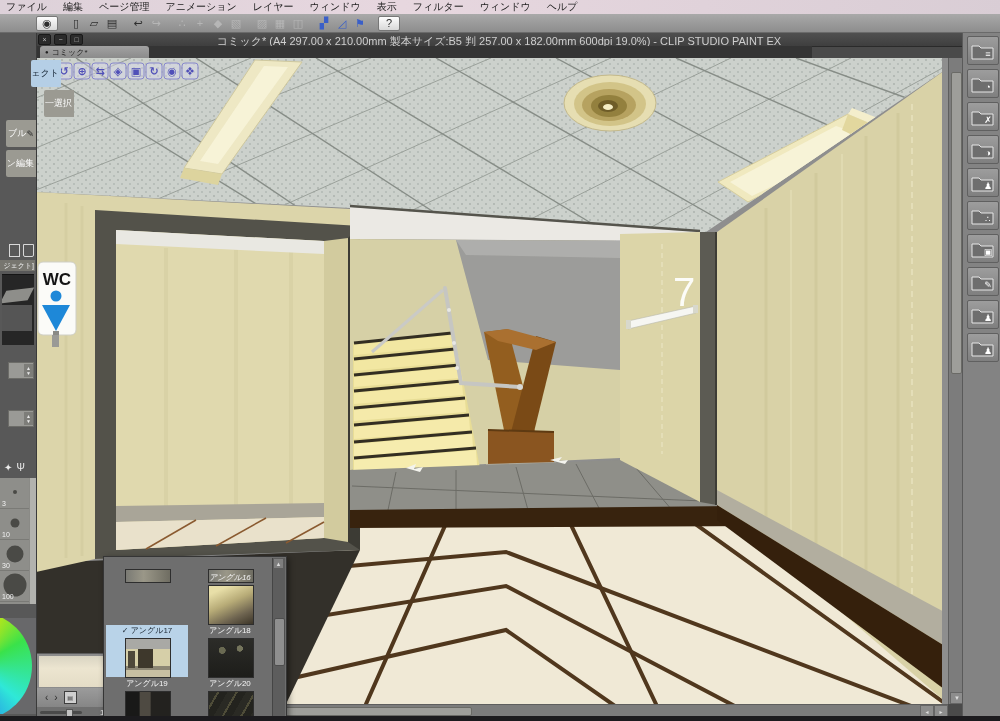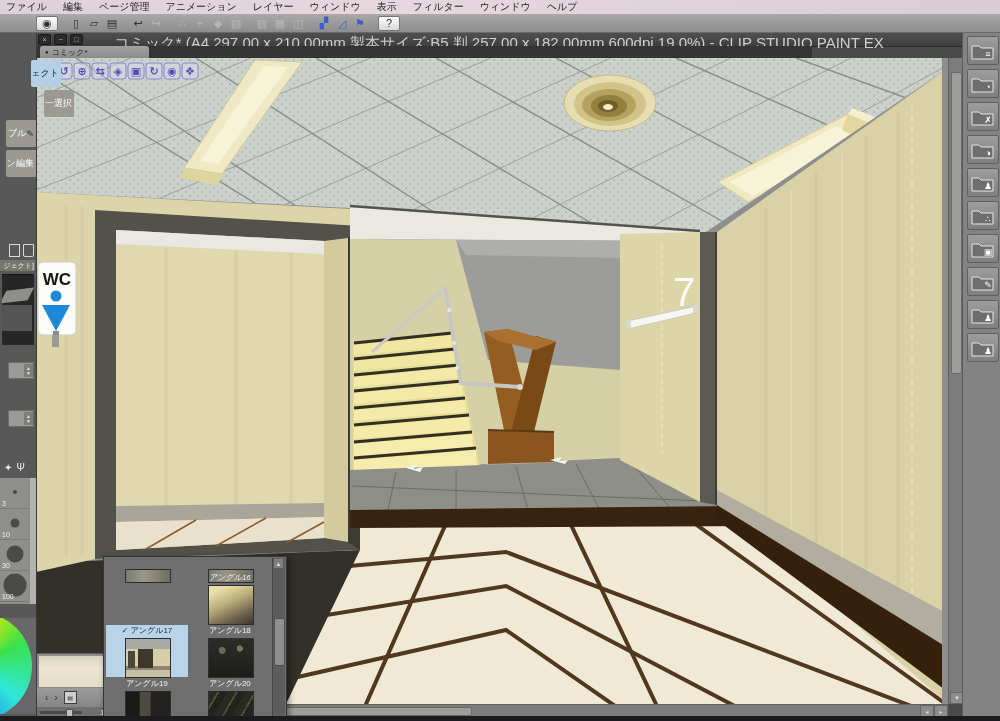--- a/index.html
+++ b/index.html
@@ -18,21 +18,21 @@
   .tbtn.raised{background:linear-gradient(#fdfdfd,#d8d8d8);border:1px solid #777;width:20px;height:13px;}
   .tbtn.dis{color:#b6b6b6;}
   .tbtn.blue{color:#3a5fc8;}
   .tsep{width:6px;}
   
   #titlebar{left:36px;top:32px;width:926px;height:14px;background:linear-gradient(#515151,#3f3f3f);
             border-bottom:1px solid #2a2a2a;z-index:30;}
   #winbtns{position:absolute;left:2px;top:2px;display:flex;gap:3px;}
   .winbtn{width:11px;height:9px;background:#2b2b2b;border:1px solid #191919;color:#bdbdbd;font-size:7px;
           display:flex;align-items:center;justify-content:center;border-radius:2px;line-height:1;}
-  #doc-title{position:absolute;left:0;right:0;top:2px;text-align:center;font-size:15px;color:#cfcfcf;white-space:nowrap;}
+  #doc-title{position:absolute;left:0;right:0;top:2px;text-align:center;font-size:11px;color:#cfcfcf;white-space:nowrap;}
   
   #tabbar{left:36px;top:46px;width:776px;height:12px;background:#343434;z-index:30;}
   #doc-tab{position:absolute;left:4px;top:0;height:12px;width:104px;background:linear-gradient(#a2a2a2,#8b8b8b);
            border-radius:3px 3px 0 0;font-size:8px;color:#222;display:flex;align-items:center;padding-left:5px;gap:3px;}
   
   #leftdock{left:0;top:32px;width:36px;height:689px;background:#585858;border-right:1px solid #3a3a3a;z-index:35;}
   .toolrow{position:absolute;left:6px;width:28px;height:27px;background:#9b9a92;color:#fff;font-size:9px;
            display:flex;align-items:center;justify-content:flex-end;padding-right:2px;border-radius:2px 0 0 2px;overflow:hidden;}
   .toolrow.sel{background:#b5cfe6;color:#1c2c3c;}
   .mini-ic{position:absolute;width:9px;height:11px;border:1px solid #d8d8d8;background:transparent;}

